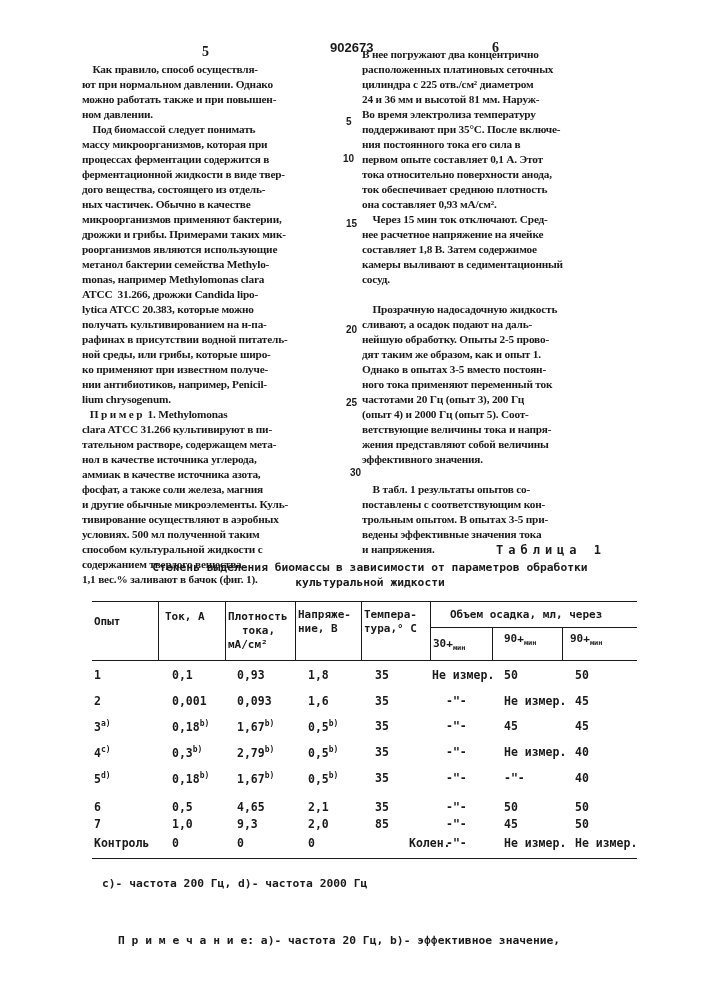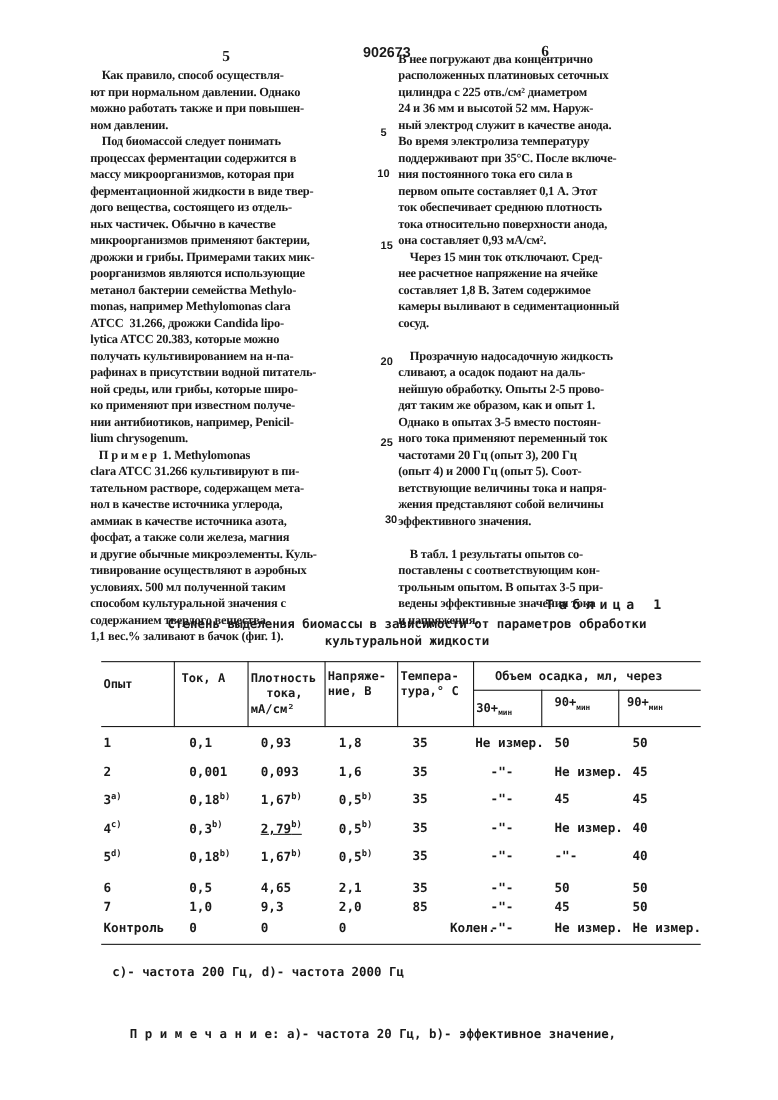--- a/index.html
+++ b/index.html
@@ -28,22 +28,22 @@
 <div class="abs pnum" style="left:202px;top:44px;">5</div>
 <div class="abs docnum" style="left:330px;top:40px;">902673</div>
 <div class="abs pnum" style="left:492px;top:40px;">6</div>
 
 <div class="col" id="left-col" style="left:82px;top:62px;width:260px;">
     <p>    Как правило, способ осуществля-</p>
     <p>ют при нормальном давлении. Однако</p>
     <p>можно работать также и при повышен-</p>
     <p>ном давлении.</p>
     <p>    Под биомассой следует понимать</p>
+    <p>массу микроорганизмов, которая при</p>
     <p>процессах ферментации содержится в</p>
-    <p>массу микроорганизмов, которая при</p>
     <p>ферментационной жидкости в виде твер-</p>
     <p>дого вещества, состоящего из отдель-</p>
     <p>ных частичек. Обычно в качестве</p>
     <p>микроорганизмов применяют бактерии,</p>
     <p>дрожжи и грибы. Примерами таких мик-</p>
     <p>роорганизмов являются использующие</p>
     <p>метанол бактерии семейства Methylo-</p>
     <p>monas, например Methylomonas clara</p>
     <p>ATCC  31.266, дрожжи Candida lipo-</p>
     <p>lytica ATCC 20.383, которые можно</p>
@@ -55,37 +55,36 @@
     <p>lium chrysogenum.</p>
     <p>   П р и м е р  1. Methylomonas</p>
     <p>clara ATCC 31.266 культивируют в пи-</p>
     <p>тательном растворе, содержащем мета-</p>
     <p>нол в качестве источника углерода,</p>
     <p>аммиак в качестве источника азота,</p>
     <p>фосфат, а также соли железа, магния</p>
     <p>и другие обычные микроэлементы. Куль-</p>
     <p>тивирование осуществляют в аэробных</p>
     <p>условиях. 500 мл полученной таким</p>
-    <p>способом культуральной значения с</p>
+    <p>способом культуральной жидкости с</p>
     <p>содержанием твердого вещества</p>
     <p>1,1 вес.% заливают в бачок (фиг. 1).</p>
   </div>
 
 <div class="col" id="right-col" style="left:362px;top:47px;width:290px;">
     <p>В нее погружают два концентрично</p>
     <p>расположенных платиновых сеточных</p>
     <p>цилиндра с 225 отв./см² диаметром</p>
-    <p>24 и 36 мм и высотой 52 мм. Наруж-</p>
-    <p>ный электрод служит в качестве анода.</p>
+    <p>24 и 36 мм и высотой 81 мм. Наруж-</p>
     <p>Во время электролиза температуру</p>
     <p>поддерживают при 35°С. После включе-</p>
     <p>ния постоянного тока его сила в</p>
     <p>первом опыте составляет 0,1 А. Этот</p>
+    <p>тока относительно поверхности анода,</p>
     <p>ток обеспечивает среднюю плотность</p>
-    <p>тока относительно поверхности анода,</p>
     <p>она составляет 0,93 мА/см².</p>
     <p>    Через 15 мин ток отключают. Сред-</p>
     <p>нее расчетное напряжение на ячейке</p>
     <p>составляет 1,8 В. Затем содержимое</p>
     <p>камеры выливают в седиментационный</p>
     <p>сосуд.</p>
     <p class="gap"></p>
     <p>    Прозрачную надосадочную жидкость</p>
     <p>сливают, а осадок подают на даль-</p>
     <p>нейшую обработку. Опыты 2-5 прово-</p>
@@ -177,21 +176,21 @@
       <div class="cell" style="left: 237px; top: 719px;"><span>1,67</span><sup>b)</sup></div>
       <div class="cell" style="left: 308px; top: 719px;"><span>0,5</span><sup>b)</sup></div>
       <div class="cell" style="left: 375px; top: 719px;"><span>35</span></div>
       <div class="cell" style="left: 446px; top: 719px;"><span>-"-</span></div>
       <div class="cell" style="left: 504px; top: 719px;"><span>45</span></div>
       <div class="cell" style="left: 575px; top: 719px;"><span>45</span></div>
     </div>
     <div>
       <div class="cell" style="left: 94px; top: 745px;"><span>4</span><sup>c)</sup></div>
       <div class="cell" style="left: 172px; top: 745px;"><span>0,3</span><sup>b)</sup></div>
-      <div class="cell" style="left: 237px; top: 745px; text-decoration: underline;"><span>2,79</span><sup>b)</sup></div>
+      <div class="cell" style="left: 237px; top: 745px;"><span>2,79</span><sup>b)</sup></div>
       <div class="cell" style="left: 308px; top: 745px;"><span>0,5</span><sup>b)</sup></div>
       <div class="cell" style="left: 375px; top: 745px;"><span>35</span></div>
       <div class="cell" style="left: 446px; top: 745px;"><span>-"-</span></div>
       <div class="cell" style="left: 504px; top: 745px;"><span>Не измер.</span></div>
       <div class="cell" style="left: 575px; top: 745px;"><span>40</span></div>
     </div>
     <div>
       <div class="cell" style="left: 94px; top: 771px;"><span>5</span><sup>d)</sup></div>
       <div class="cell" style="left: 172px; top: 771px;"><span>0,18</span><sup>b)</sup></div>
       <div class="cell" style="left: 237px; top: 771px;"><span>1,67</span><sup>b)</sup></div>

